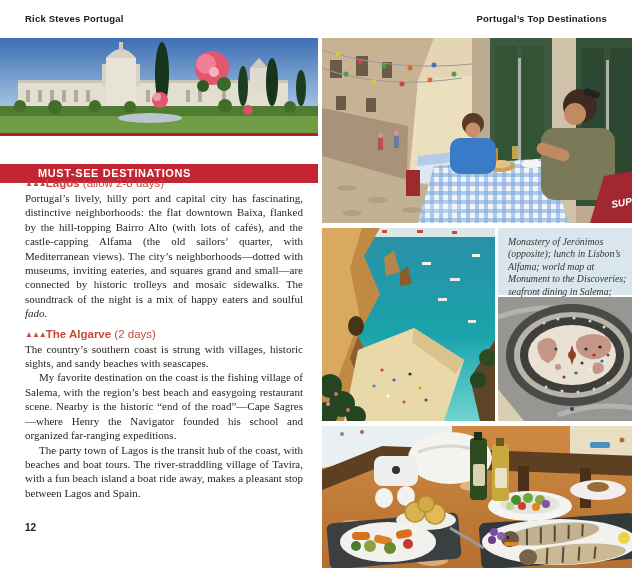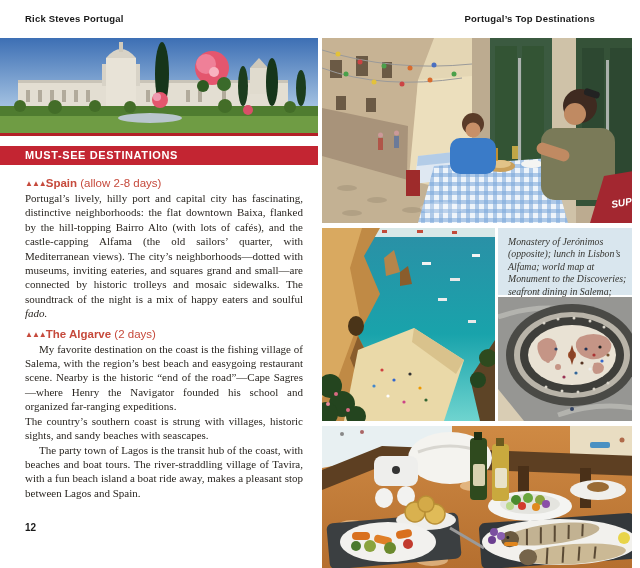--- a/index.html
+++ b/index.html
@@ -2,27 +2,27 @@
 <html><head>
 <meta charset="utf-8">
 <style>
   html,body{margin:0;padding:0;background:#ffffff;}
   #page{position:relative;width:632px;height:568px;background:#fff;overflow:hidden;
         font-family:"Liberation Serif",serif;color:#2a2621;}
   
   .hdr{position:absolute;top:13px;font-family:"Liberation Sans",sans-serif;
        font-weight:bold;font-size:9.5px;letter-spacing:.2px;color:#1a1a1a;}
   .hdr-left{left:25px;}
-  .hdr-right{right:37px;text-align:left;}
+  .hdr-right{right:25px;text-align:left;}
   
   .photo-left{position:absolute;left:0;top:38px;width:318px;height:95px;
               border-bottom:3px solid #b32028;overflow:hidden;}
-  .banner{position:absolute;left:0;top:146px;width:318px;height:19px;background:#c32532;
+  .banner{position:absolute;left:0;top:164px;width:318px;height:19px;background:#c32532;
           color:#fff;font-family:"Liberation Sans",sans-serif;font-weight:bold;
-          font-size:11px;letter-spacing:.6px;line-height:19px;padding-left:25px;box-sizing:border-box;}
+          font-size:11px;letter-spacing:.6px;line-height:19px;padding-left:38px;box-sizing:border-box;}
   .textcol{position:absolute;left:25px;top:170px;width:278px;}
   .body-par{margin:0;font-size:11px;line-height:14.4px;text-align:justify;}
   .body-par.indent{text-indent:14px;}
   .body-par em{}
   .sec-head{margin:7px 0 1px 0;font-family:"Liberation Sans",sans-serif;
             font-size:11.5px;color:#c64a3c;line-height:13px;}
   .sec-head .tri{font-size:8px;letter-spacing:-1px;vertical-align:1px;}
   .sec-head .ttl{font-weight:bold;}
   .sec-head .sub{font-weight:normal;}
   .pageno{position:absolute;left:25px;top:522px;font-family:"Liberation Sans",sans-serif;
@@ -105,26 +105,26 @@
         <circle cx="157" cy="59" r="4" fill="#f09bb0"></circle>
         <circle cx="248" cy="72" r="5" fill="#d94f68"></circle>
       </g>
     </svg>
   </div>
 
   <div class="banner">MUST-SEE DESTINATIONS</div>
 
   <div class="textcol">
 
-    <div class="sec-head"><span class="tri">▲▲▲</span><span class="ttl">Spain</span><span class="sub"> (allow 2-8 days)</span></div>
+    <div class="sec-head"><span class="tri">▲▲▲</span><span class="ttl">Lagos</span><span class="sub"> (allow 2-8 days)</span></div>
     <p class="body-par"><span>Portugal’s lively, hilly port and capital city has fascinating, distinctive neighborhoods: the flat downtown Baixa, flanked by the hill-topping Bairro Alto (with lots of cafés), and the castle-capping Alfama (the old sailors’ quarter, with Mediterranean views). The city’s neighborhoods—dotted with museums, inviting eateries, and squares grand and small—are connected by historic trolleys and mosaic sidewalks. The soundtrack of the night is a mix of happy eaters and soulful </span><em>fado.</em></p>
 
     <div class="sec-head"><span class="tri">▲▲▲</span><span class="ttl">The Algarve</span><span class="sub"> (2 days)</span></div>
+    <p class="body-par"><span>The country’s southern coast is strung with villages, historic sights, and sandy beaches with seascapes.</span></p>
     <p class="body-par indent"><span>My favorite destination on the coast is the fishing village of Salema, with the region’s best beach and easygoing restaurant scene. Nearby is the historic “end of the road”—Cape Sagres—where Henry the Navigator founded his school and organized far-ranging expeditions.</span></p>
-    <p class="body-par"><span>The country’s southern coast is strung with villages, historic sights, and sandy beaches with seascapes.</span></p>
     <p class="body-par indent"><span>The party town of Lagos is the transit hub of the coast, with beaches and boat tours. The river-straddling village of Tavira, with a fun beach island a boat ride away, makes a pleasant stop between Lagos and Spain.</span></p>
   </div>
 
   <div class="pageno">12</div>
 
   <div class="ph ph-street">
     <svg width="318" height="185" viewBox="0 0 318 185" preserveAspectRatio="none">
       <defs>
         <pattern id="ging" width="9" height="9" patternUnits="userSpaceOnUse">
           <rect width="9" height="9" fill="#eef4fa"></rect>

